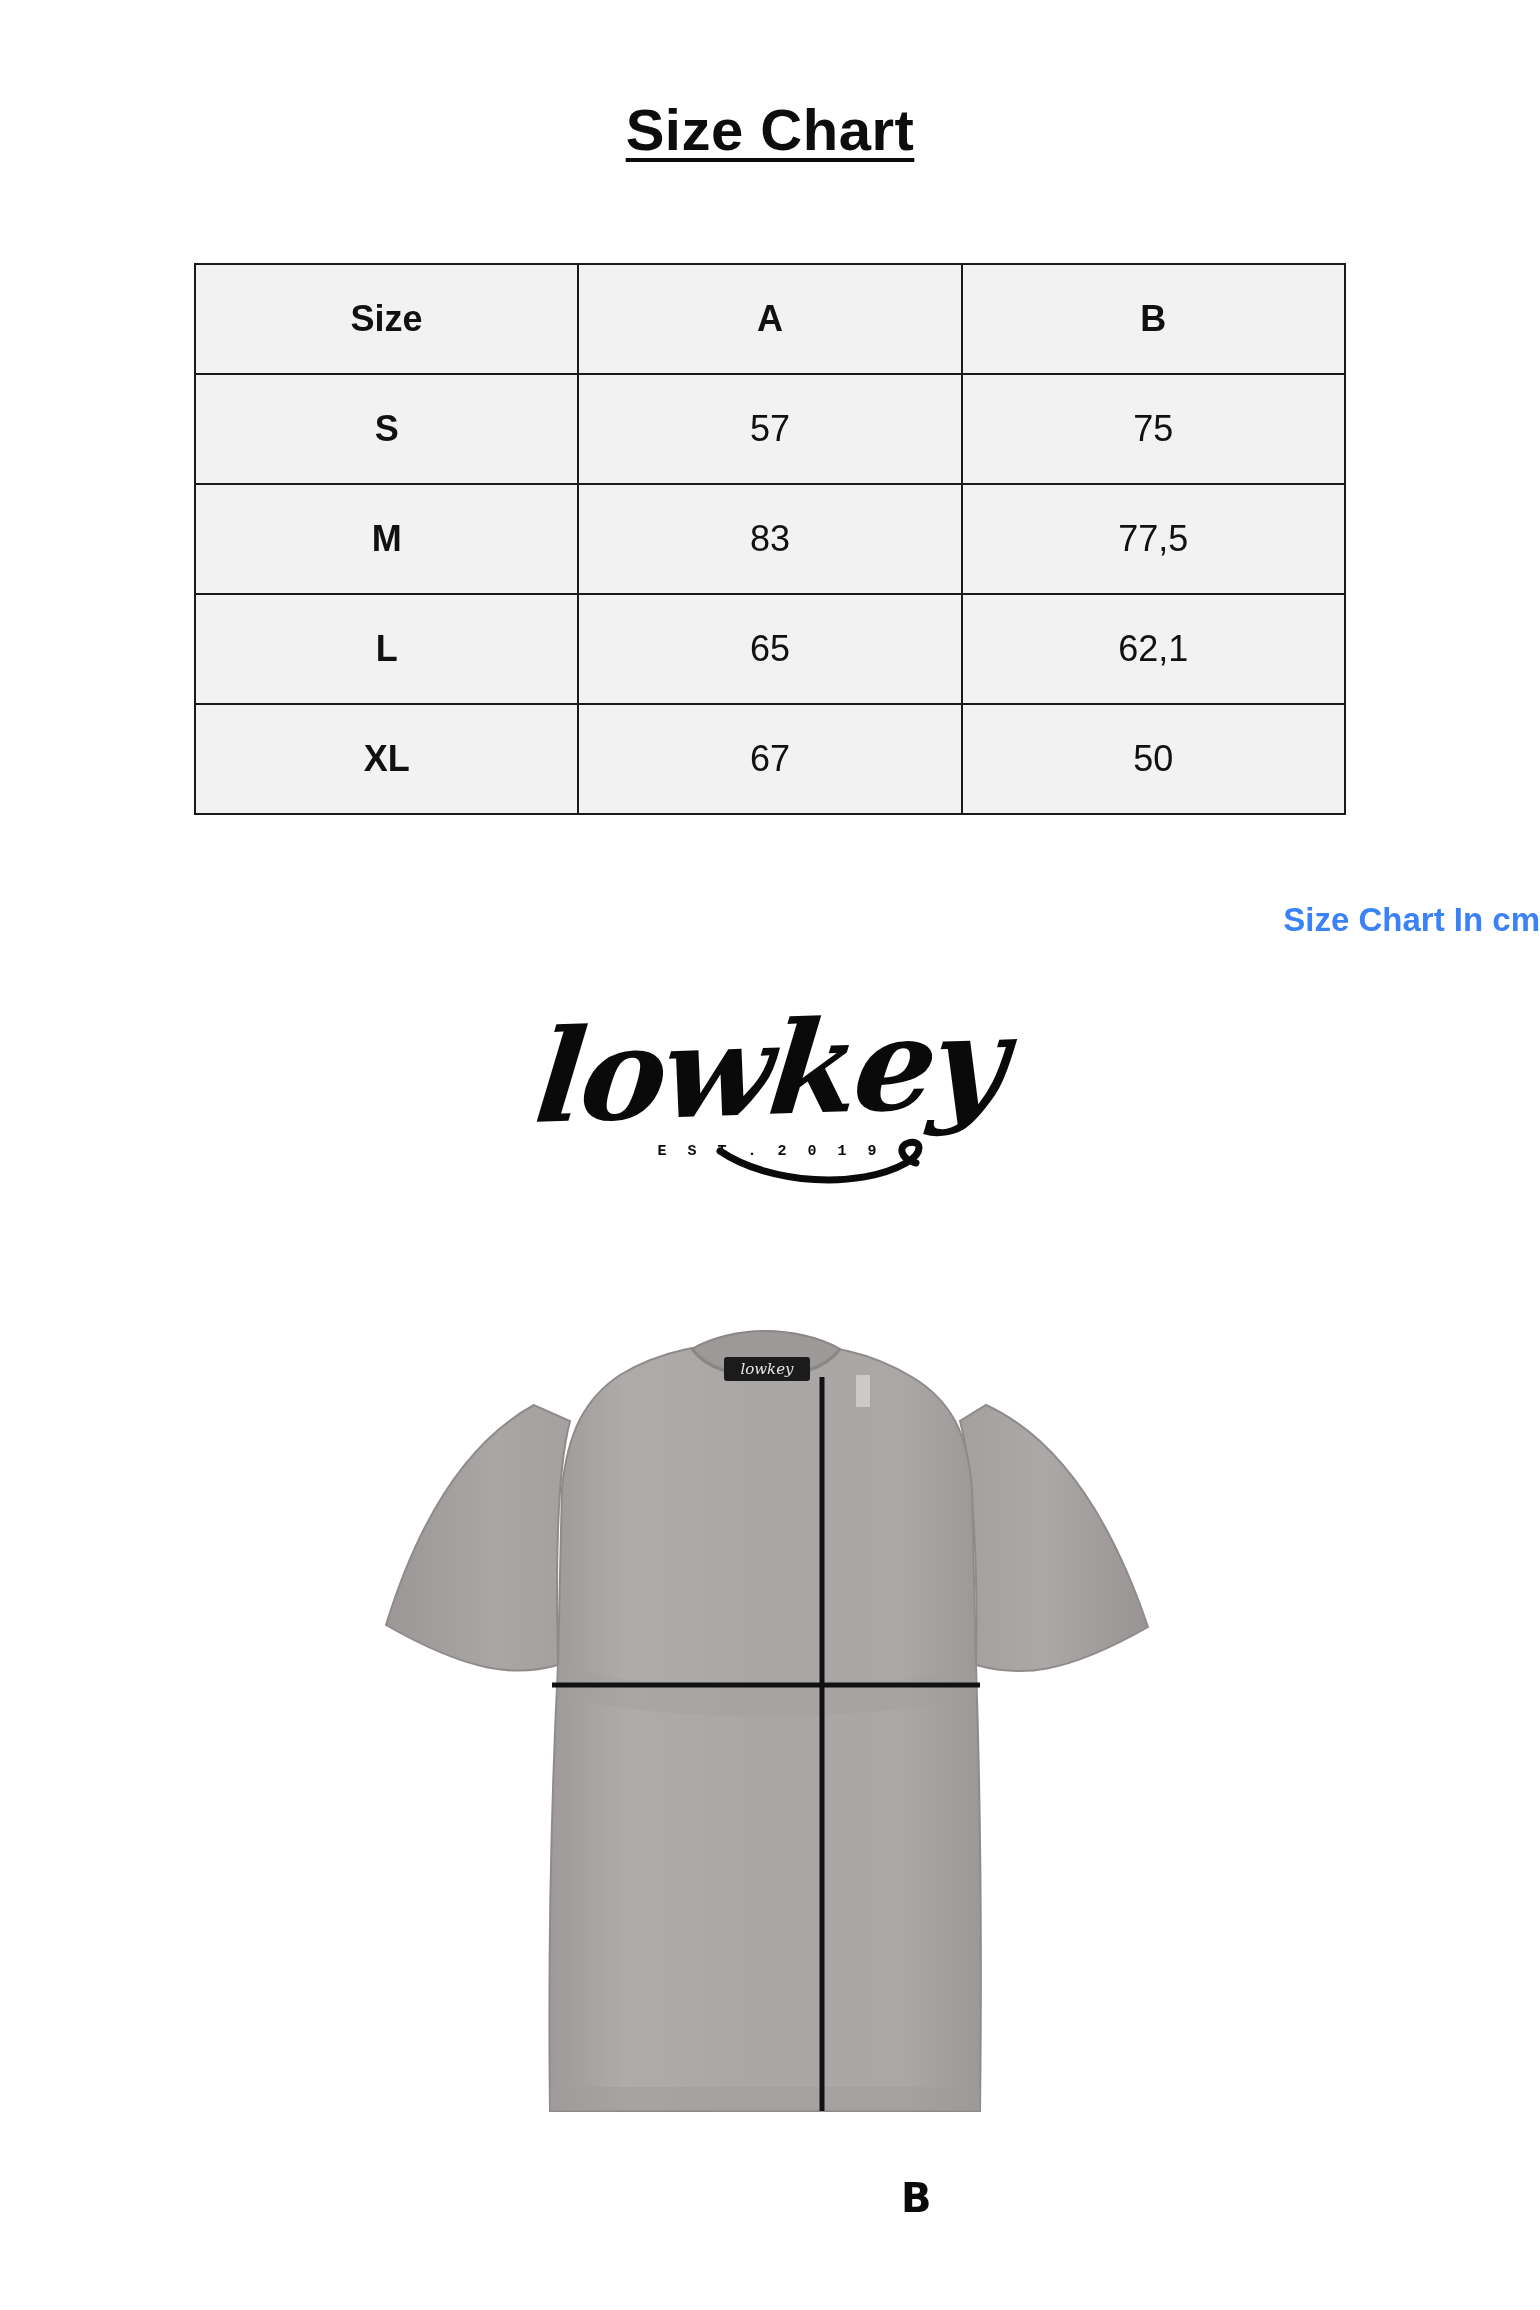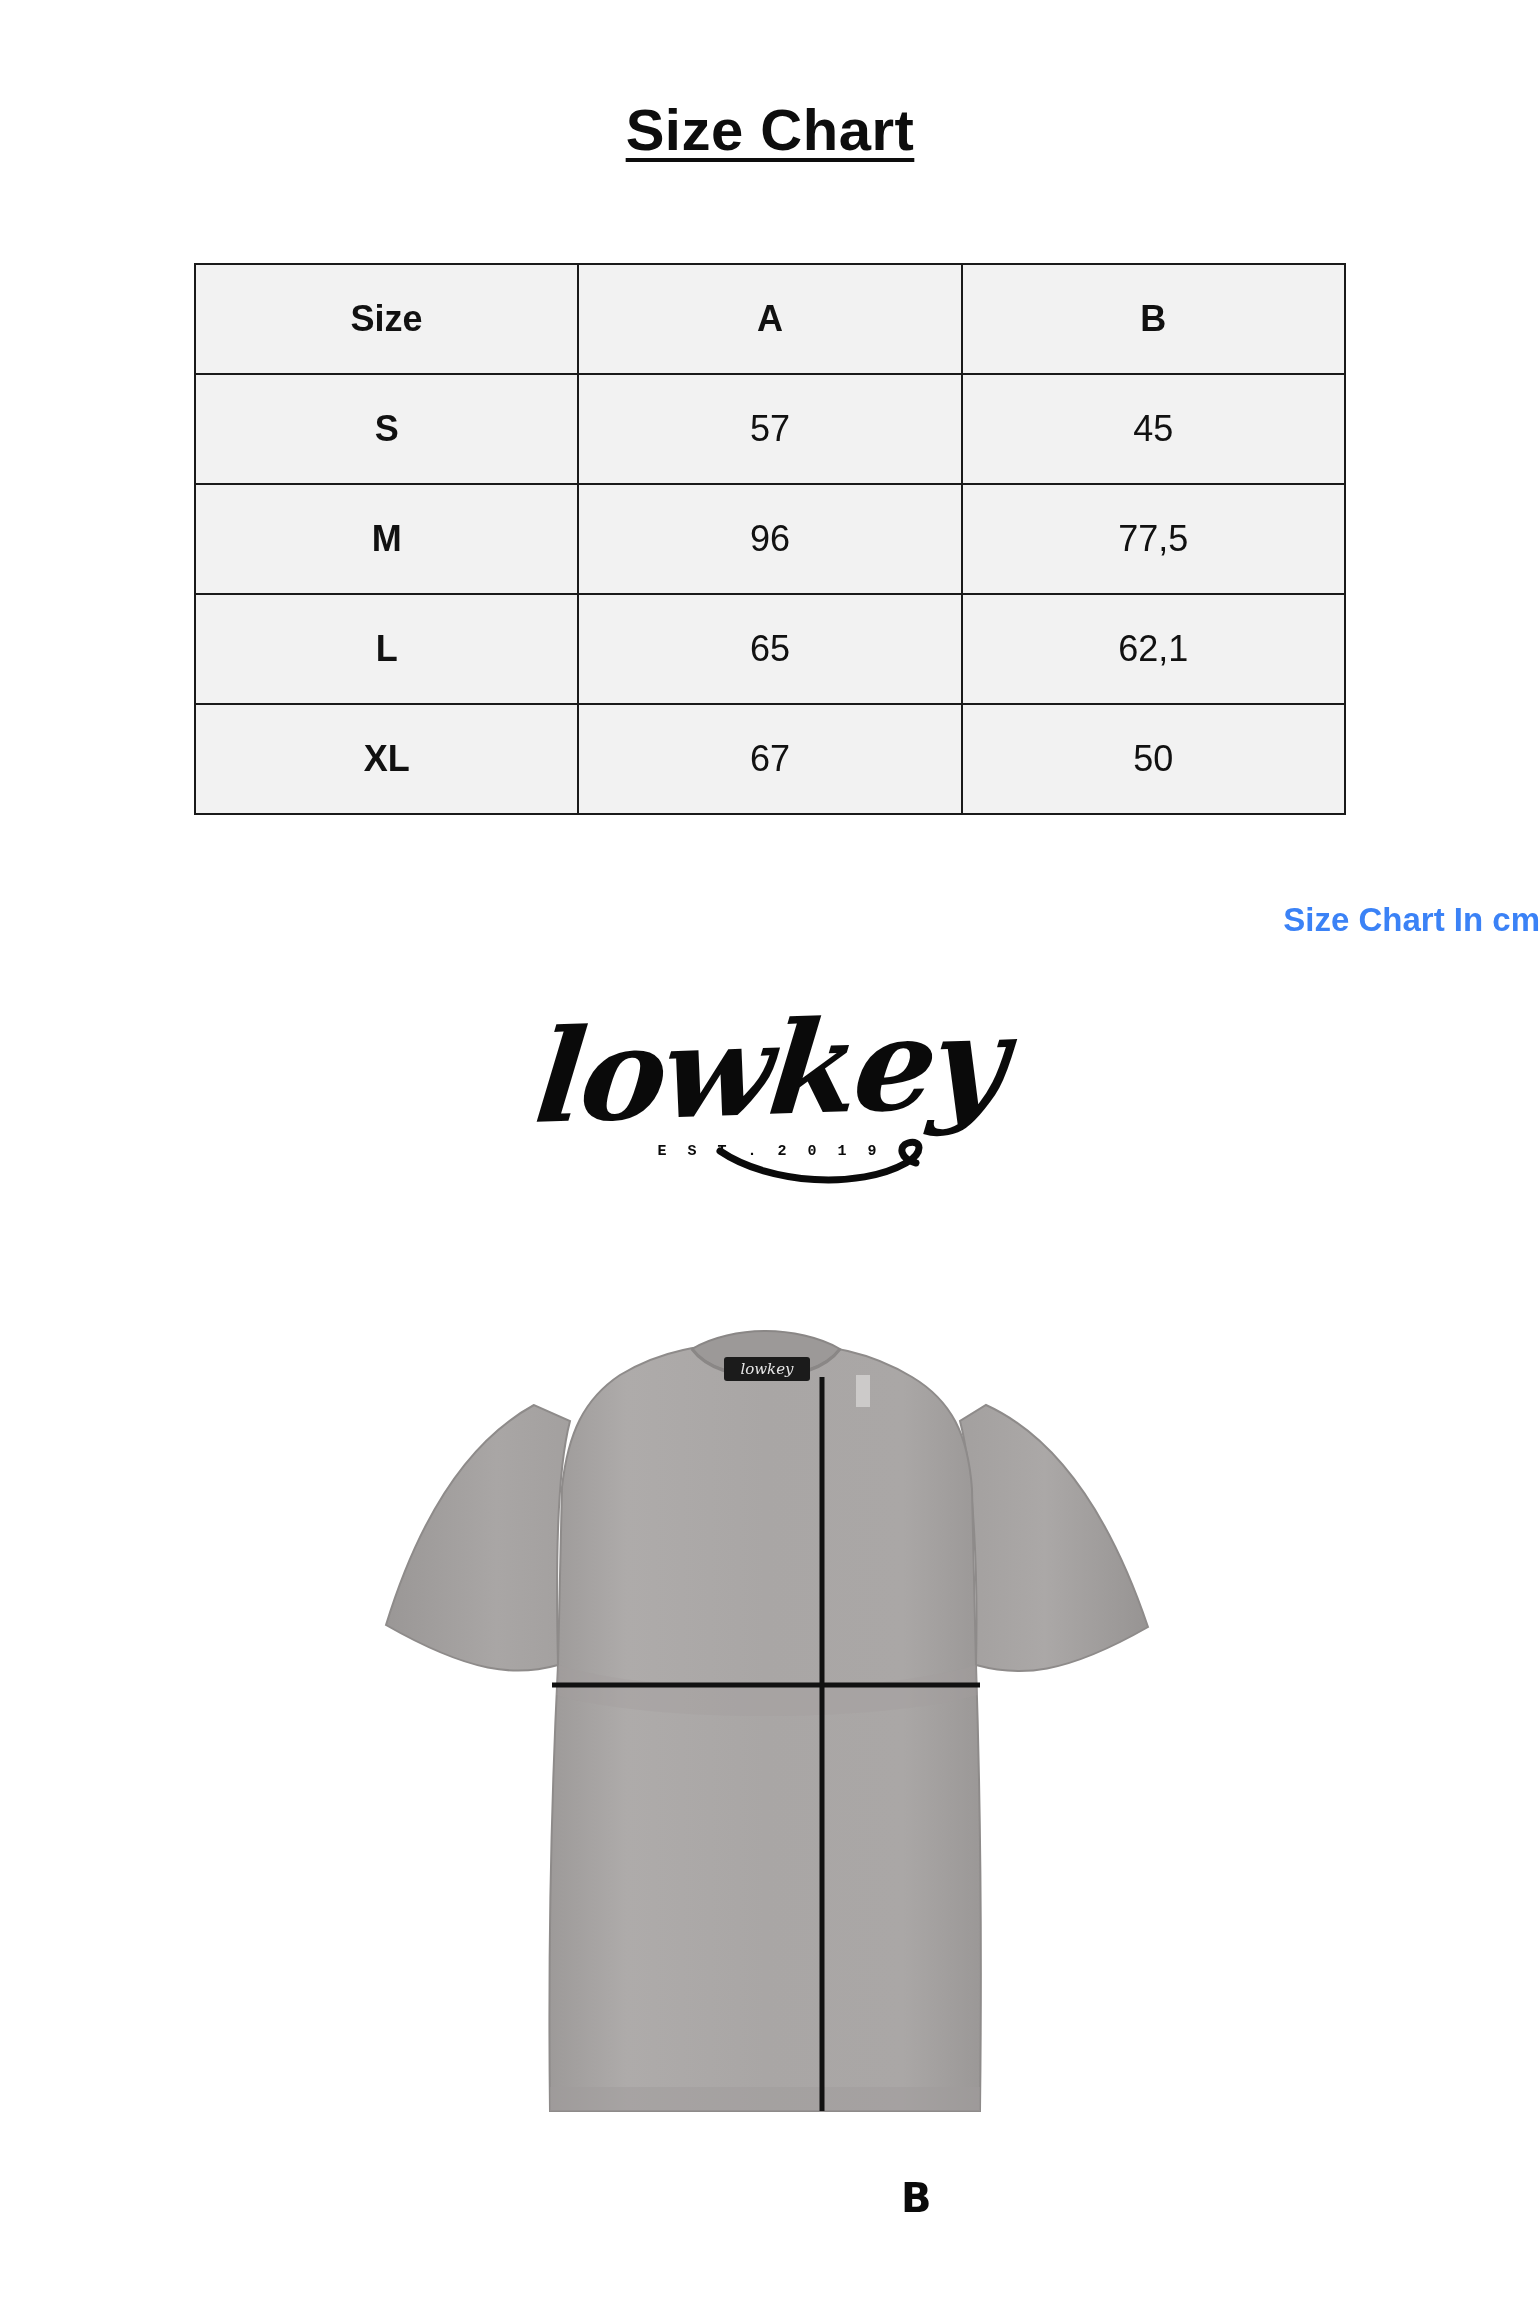--- a/index.html
+++ b/index.html
@@ -166,25 +166,25 @@
         <tr>
           <th>Size</th>
           <th>A</th>
           <th>B</th>
         </tr>
       </thead>
       <tbody>
         <tr>
           <td>S</td>
           <td>57</td>
-          <td>45</td>
+          <td>75</td>
         </tr>
         <tr>
           <td>M</td>
-          <td>96</td>
+          <td>83</td>
           <td>77,5</td>
         </tr>
         <tr>
           <td>L</td>
           <td>65</td>
           <td>62,1</td>
         </tr>
         <tr>
           <td>XL</td>
           <td>67</td>

